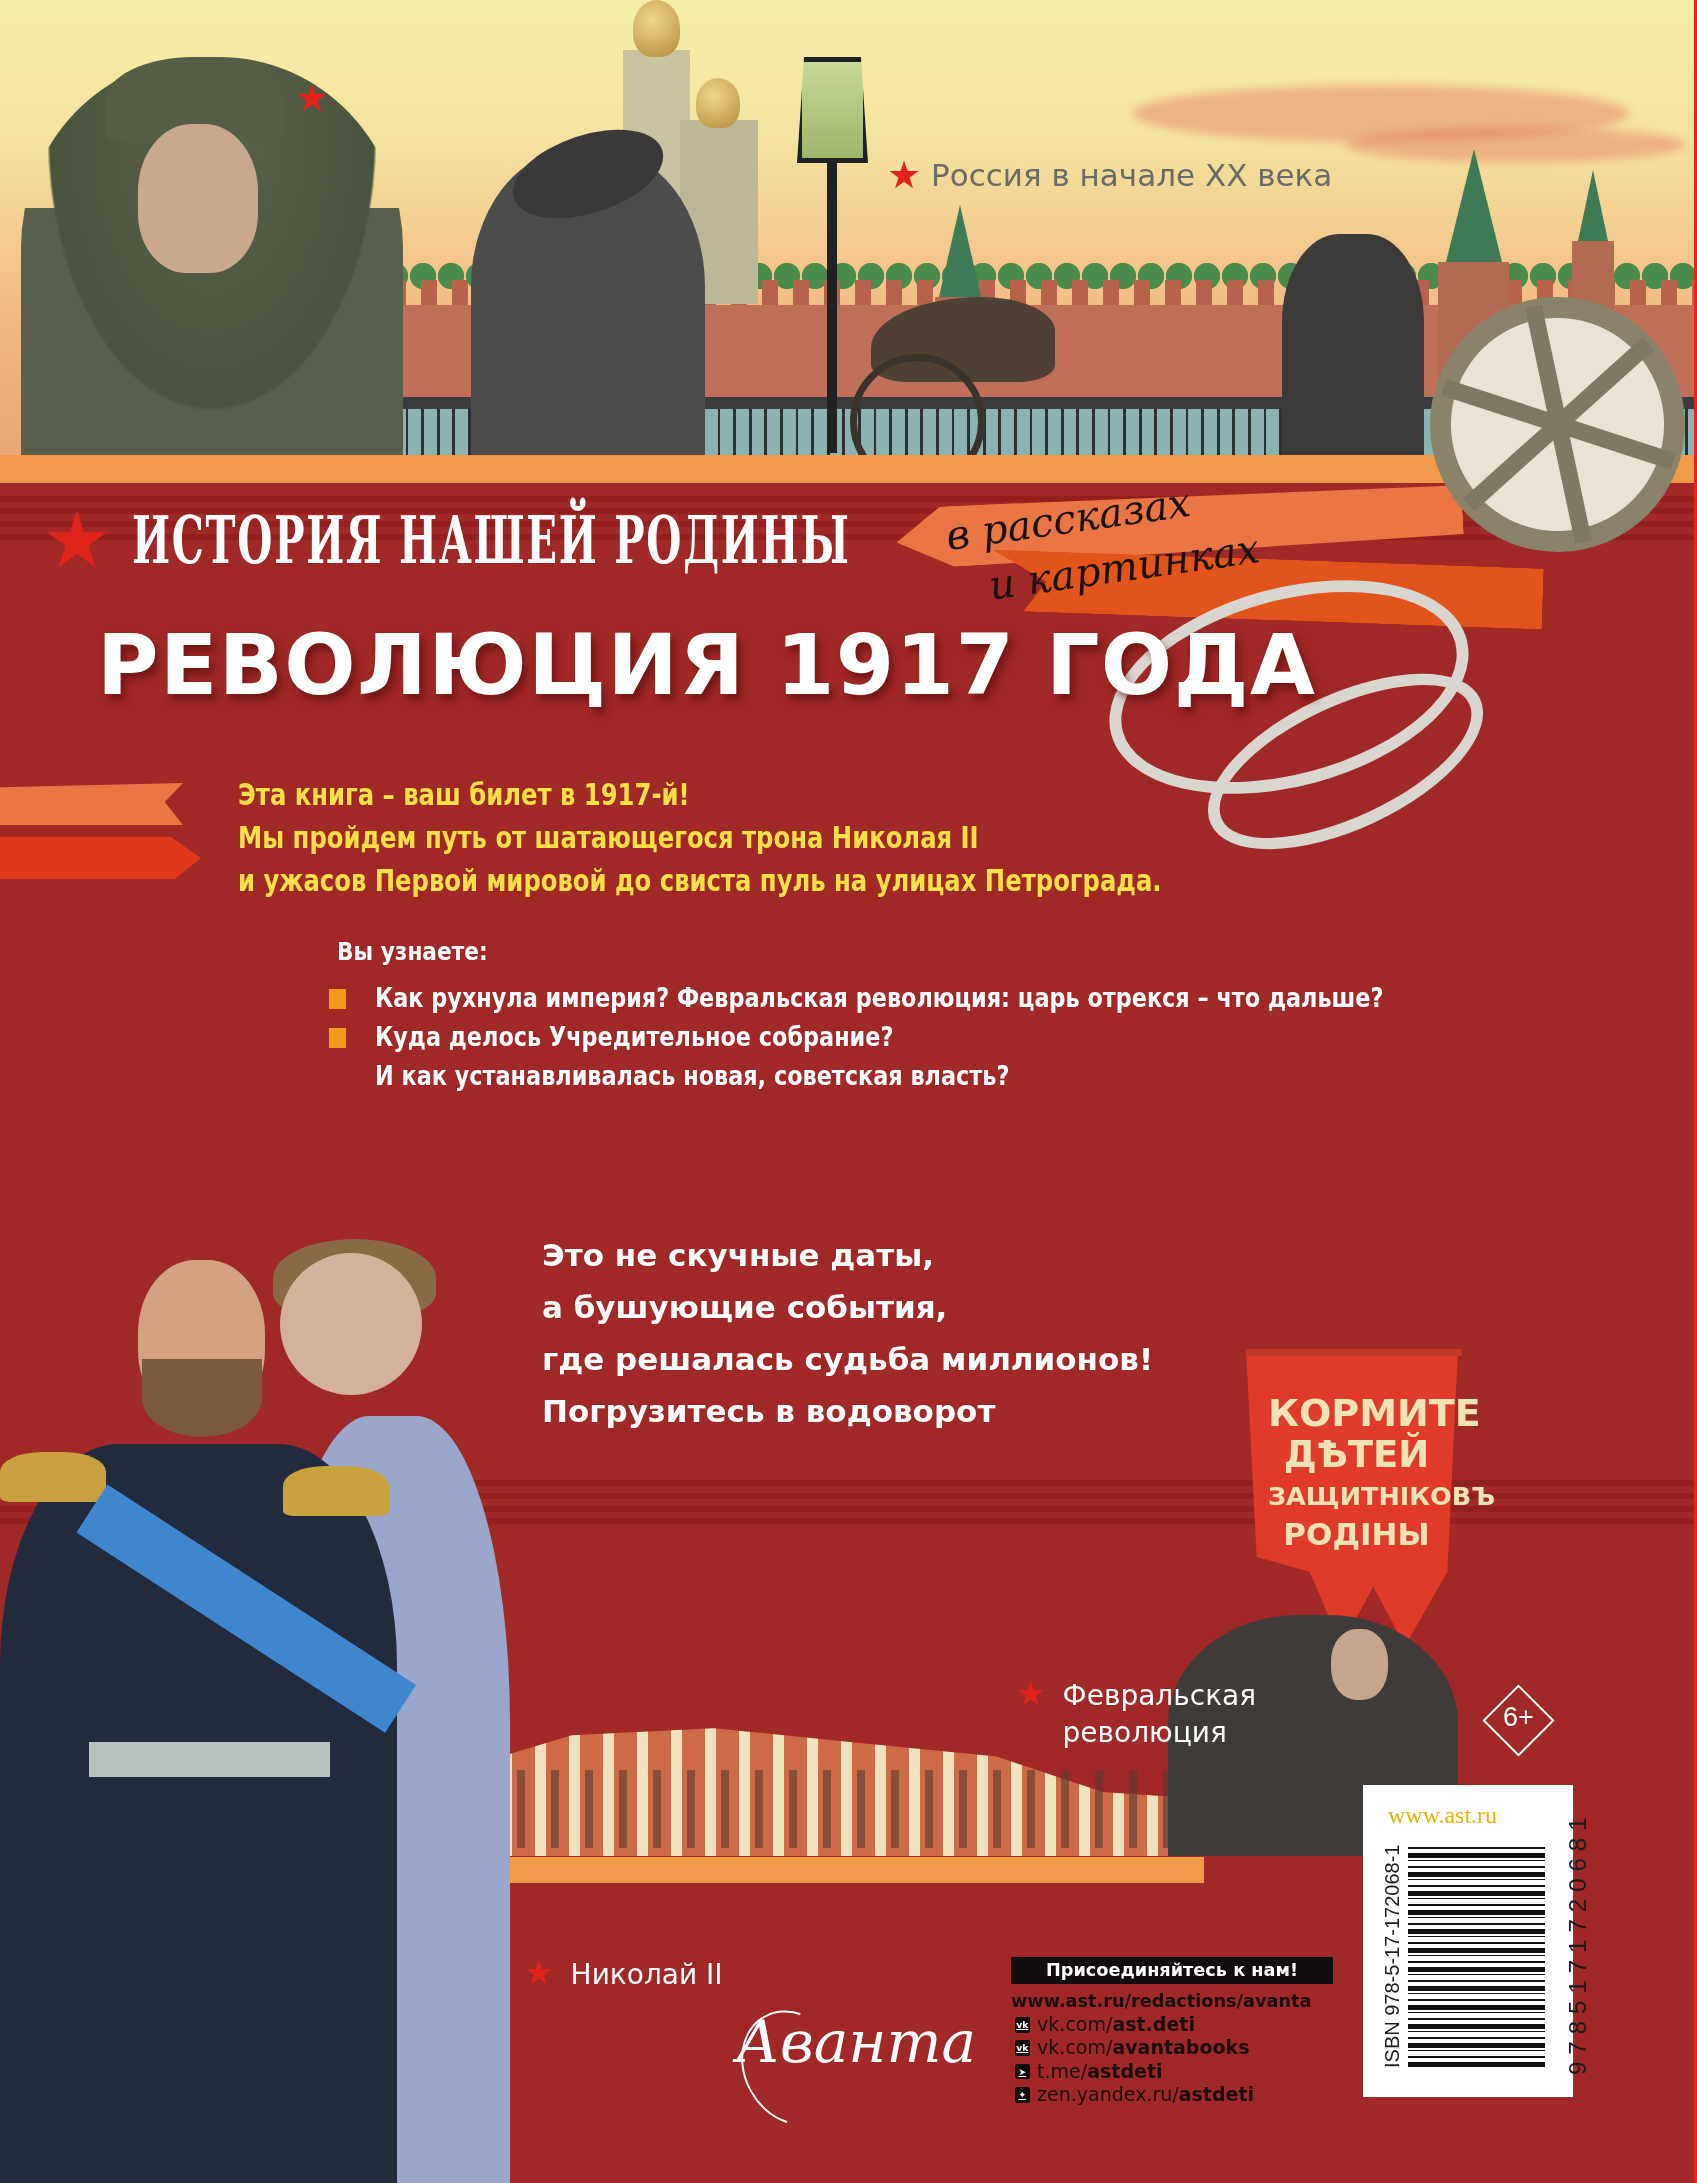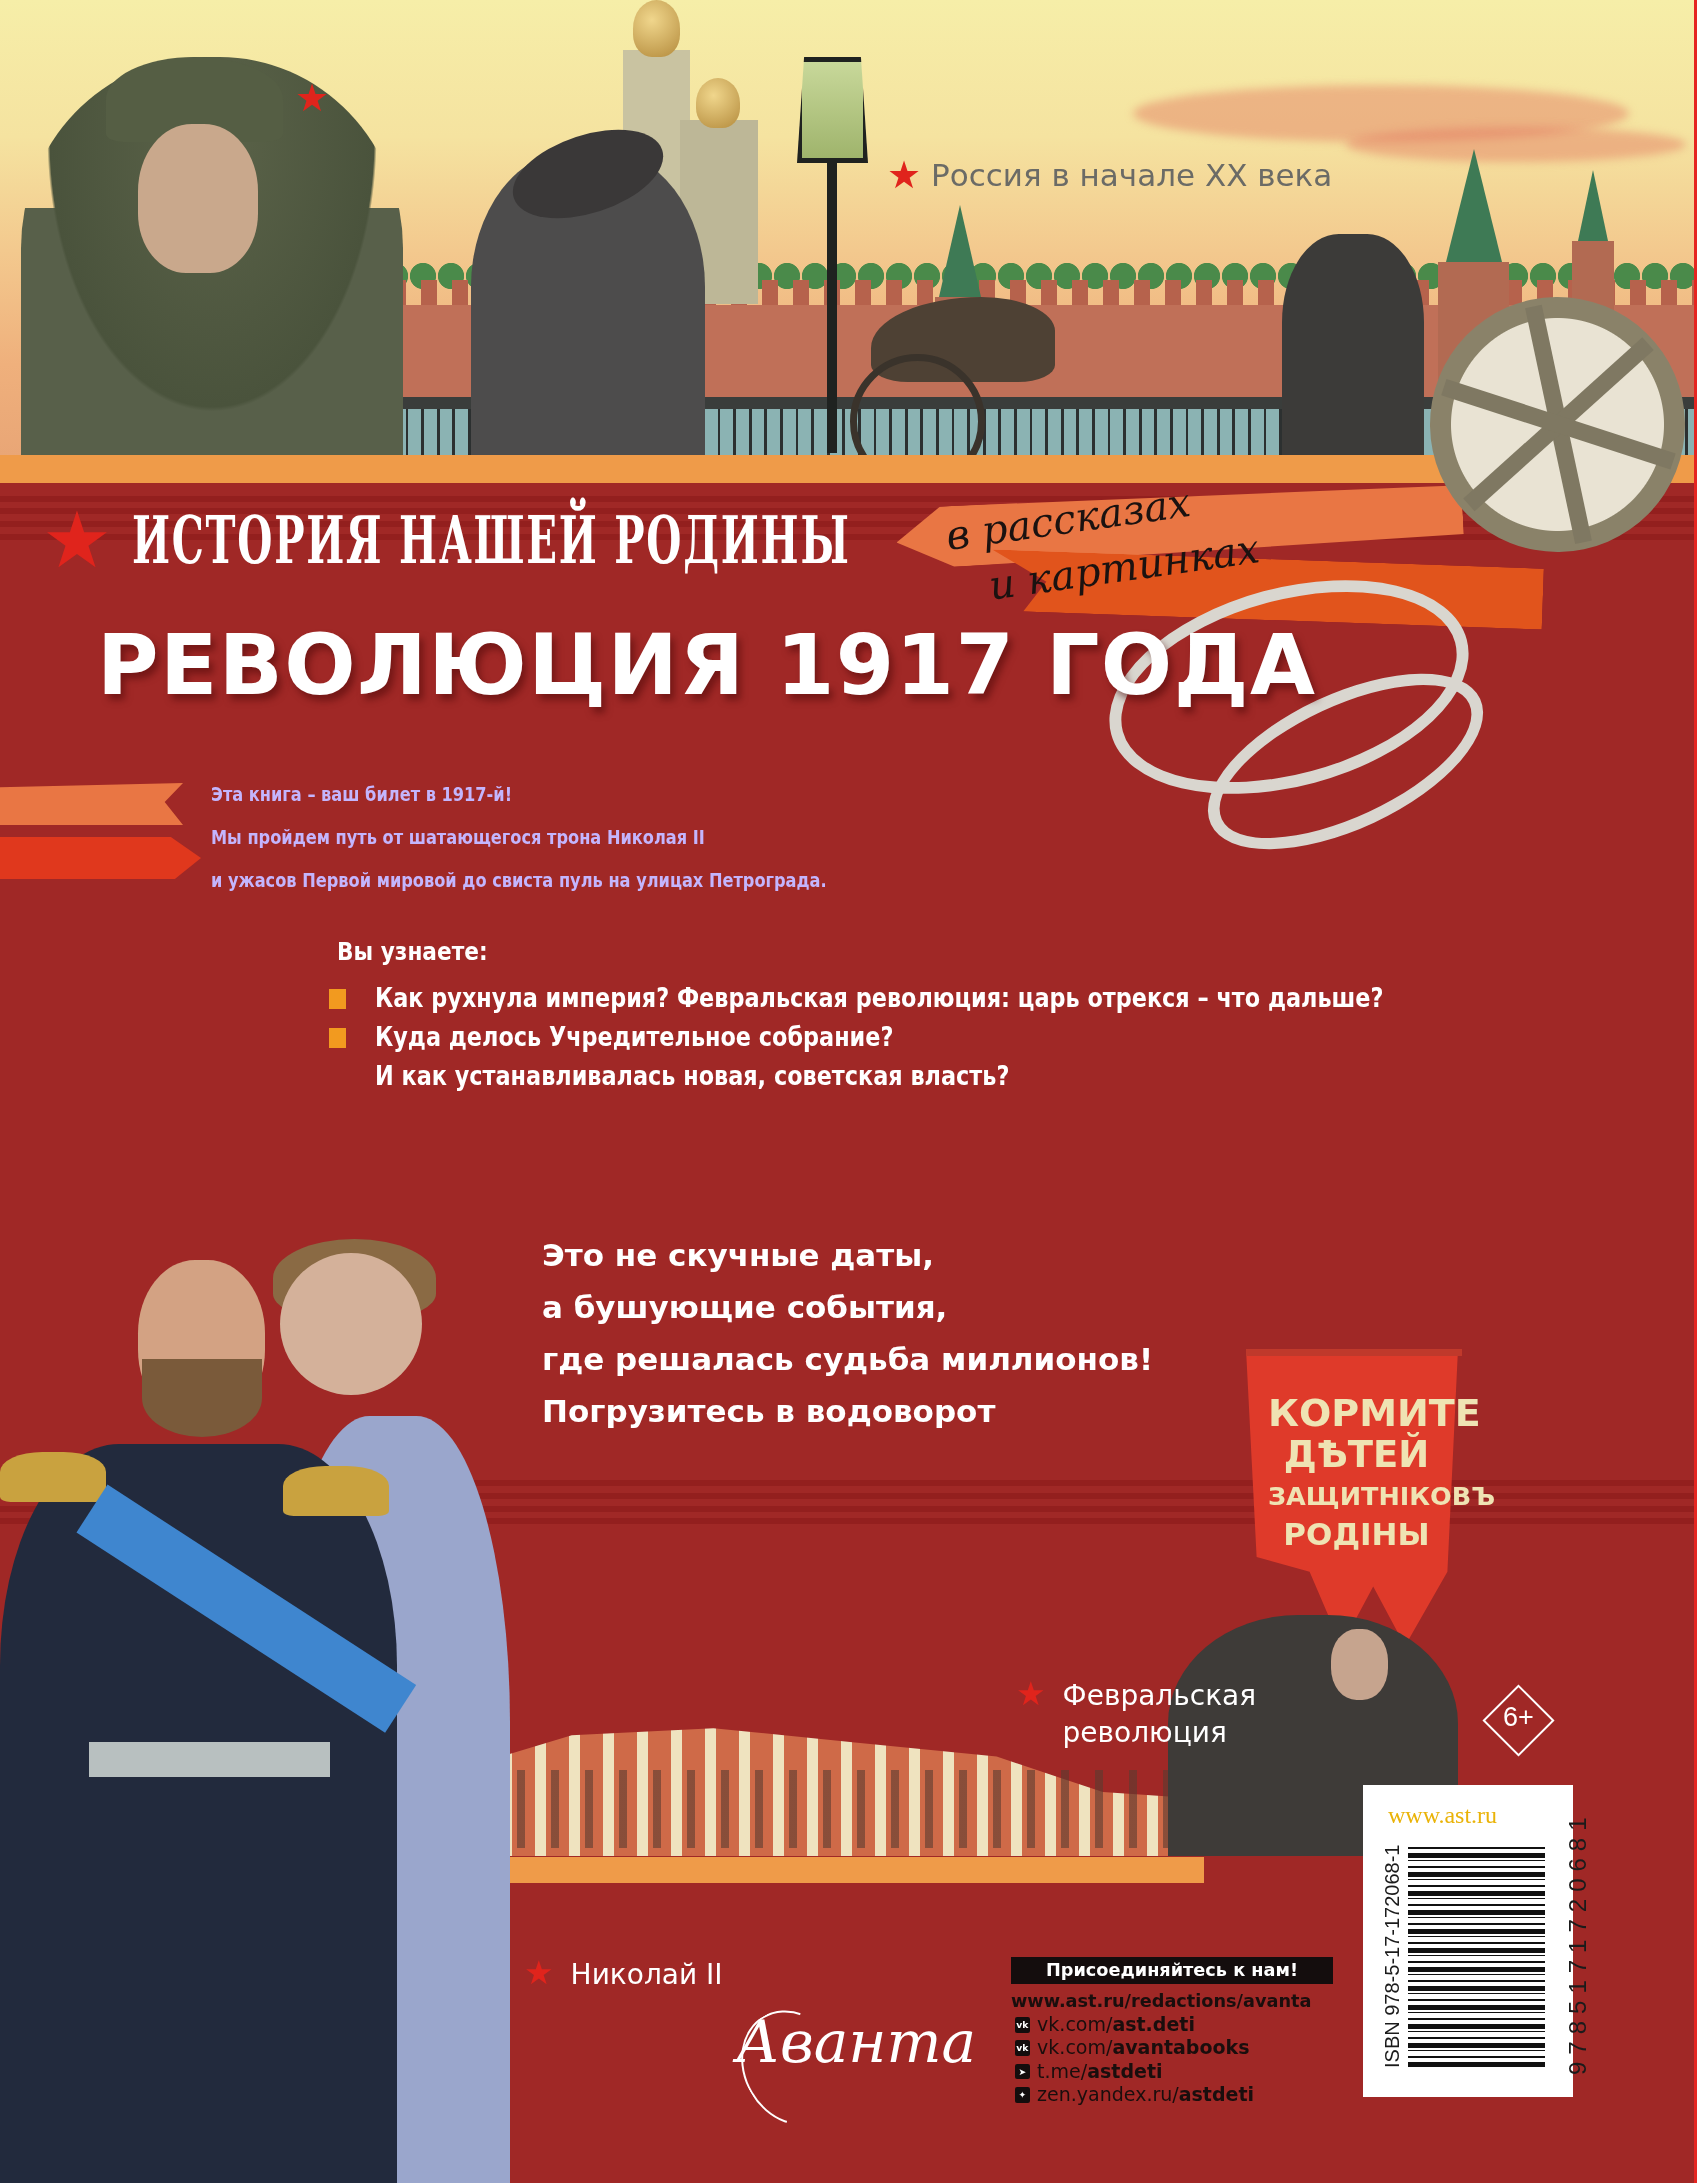--- a/index.html
+++ b/index.html
@@ -105,22 +105,22 @@
     font-family: "DejaVu Sans", sans-serif; font-weight: bold; font-size: 84px; letter-spacing: 1.4px;
     text-shadow: 4.2px 5.7px 7px rgba(80,10,10,0.55); white-space: nowrap;
   }
 
   
   .flag-1 { position: absolute; left: 0; top: 783px; width: 183px; height: 42px; background: #e97644; clip-path: polygon(0 10%, 100% 0, 90% 45%, 100% 100%, 0 100%); }
   .flag-2 { position: absolute; left: 0; top: 837px; width: 201px; height: 42px; background: #e0381d; clip-path: polygon(0 0, 85% 0, 100% 50%, 87% 100%, 0 100%); }
 
   
   .intro {
-    position: absolute; left: 211px; top: 773px; color: #c4b5fd;
-    font-family: "DejaVu Sans Condensed", "DejaVu Sans", sans-serif; font-weight: bold; font-size: 20px; line-height: 43px;
+    position: absolute; left: 238px; top: 773px; color: #fde047;
+    font-family: "DejaVu Sans Condensed", "DejaVu Sans", sans-serif; font-weight: bold; font-size: 30px; line-height: 43px;
   }
   .intro div { white-space: nowrap; transform: scaleX(0.9); transform-origin: left; }
   .learn-label {
     position: absolute; left: 337px; top: 936px; color: #fff; font-weight: bold; font-size: 25.5px;
     font-family: "DejaVu Sans", sans-serif; transform: scaleX(0.85); transform-origin: left;
   }
   .learn-list { position: absolute; left: 329px; top: 979px; list-style: none; }
   .learn-list li { position: relative; padding-left: 46px; color: #fff; font-family: "DejaVu Sans", sans-serif; font-weight: bold; font-size: 26px; line-height: 39px; white-space: nowrap; }
   .learn-list li .bullet { position: absolute; left: 0; top: 10px; width: 17px; height: 20px; background: #f29a1f; }
   .learn-list li .txt { display: inline-block; transform: scaleX(0.86); transform-origin: left; }
@@ -197,21 +197,21 @@
   .ean {
     position: absolute; left: 1564px; top: 2075px; font-family: "Liberation Sans", sans-serif; font-size: 24px; letter-spacing: 7px; color: #1b1b1b;
     transform: rotate(-90deg); transform-origin: left top; white-space: nowrap;
   }
 
   
   .join { position: absolute; left: 1011px; top: 1957px; width: 322px; height: 27px; background: #140d0d; color: #fff; text-align: center; font-family: "DejaVu Sans", sans-serif; font-weight: bold; font-size: 17.7px; line-height: 27px; }
   .social { position: absolute; left: 1011px; top: 1989px; color: #1a0e0d; font-family: "DejaVu Sans", sans-serif; }
   .social .site { font-weight: bold; font-size: 17.7px; line-height: 24px; }
   .social .row { display: flex; align-items: center; gap: 7px; font-size: 19px; line-height: 23.4px; padding-left: 3.5px; }
-  .social .row .ico { width: 15.6px; height: 15.6px; background: #140d0d; color: #fff; font-size: 9.2px; display: flex; align-items: center; justify-content: center; border-radius: 2.1px; font-weight: bold; }
+  .social .row .ico { width: 15.6px; height: 15.6px; background: #140d0d; color: #fff; font-size: 9.2px; display: flex; align-items: center; justify-content: center; border-radius: 2.1px; font-weight: bold; text-decoration: underline; }
   .social .row b { font-weight: bold; }
 
   .logo { position: absolute; left: 736px; top: 2008px; color: #fff; font-family: "DejaVu Serif", serif; font-style: italic; font-size: 58px; }
   .logo-swirl { position: absolute; left: 744px; top: 2008px; width: 99px; height: 120px; border: 2.8px solid #fff; border-radius: 50%; border-right-color: transparent; border-bottom-color: transparent; transform: rotate(-30deg); }
 
   .right-edge { position: absolute; left: 1694px; top: 0; width: 3.5px; height: 2183px; background: #e52521; }
 </style>
 </head>
 <body>
 

